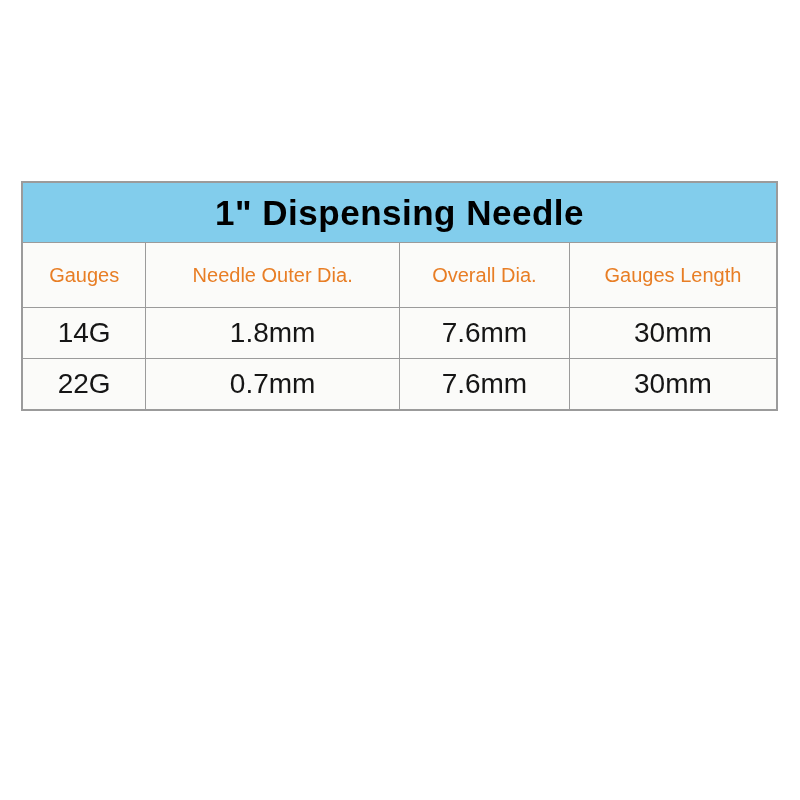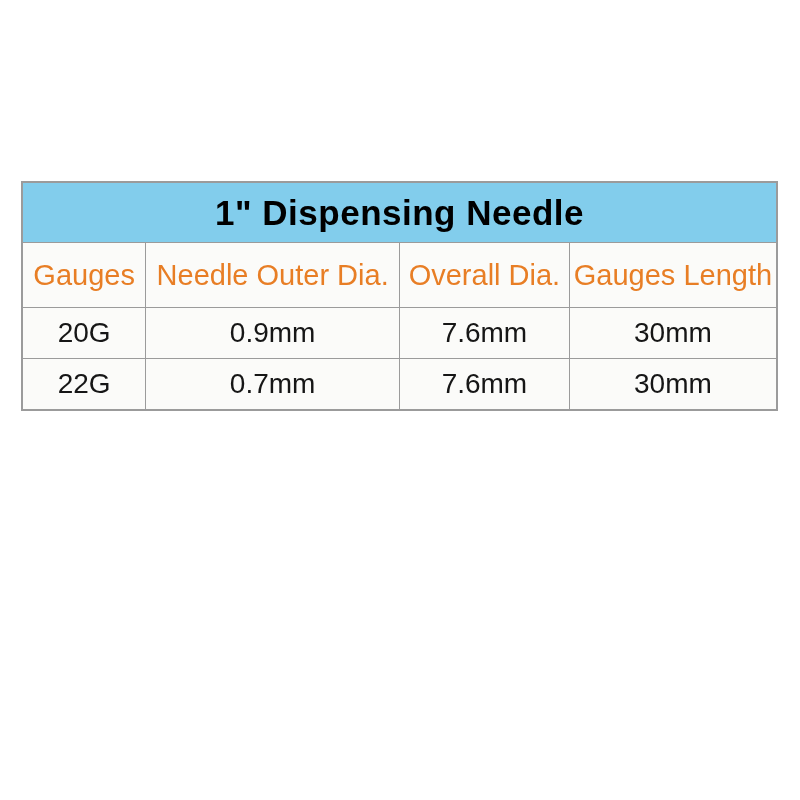--- a/index.html
+++ b/index.html
@@ -38,21 +38,21 @@
     background: var(--title-bg, #82CDEC);
     color: var(--title-text, #000000);
     font-weight: bold;
     font-size: 35px;
     height: 59px;
     letter-spacing: 0.5px;
   }
   tr.header-row th {
     color: var(--header-text, #E87E25);
     font-weight: normal;
-    font-size: 29px;
+    font-size: 20px;
     height: 64px;
   }
   tr.data-row td {
     color: var(--body-text, #161616);
     font-size: 28px;
     height: 50px;
   }
   col.c0 { width: 16.4%; }
   col.c1 { width: 33.6%; }
   col.c2 { width: 22.5%; }
@@ -75,22 +75,22 @@
       </tr>
       <tr class="header-row">
         <th>Gauges</th>
         <th>Needle Outer Dia.</th>
         <th>Overall Dia.</th>
         <th>Gauges Length</th>
       </tr>
     </thead>
     <tbody>
       <tr class="data-row">
-        <td>20G</td>
-        <td>0.9mm</td>
+        <td>14G</td>
+        <td>1.8mm</td>
         <td>7.6mm</td>
         <td>30mm</td>
       </tr>
       <tr class="data-row">
         <td>22G</td>
         <td>0.7mm</td>
         <td>7.6mm</td>
         <td>30mm</td>
       </tr>
     </tbody>

